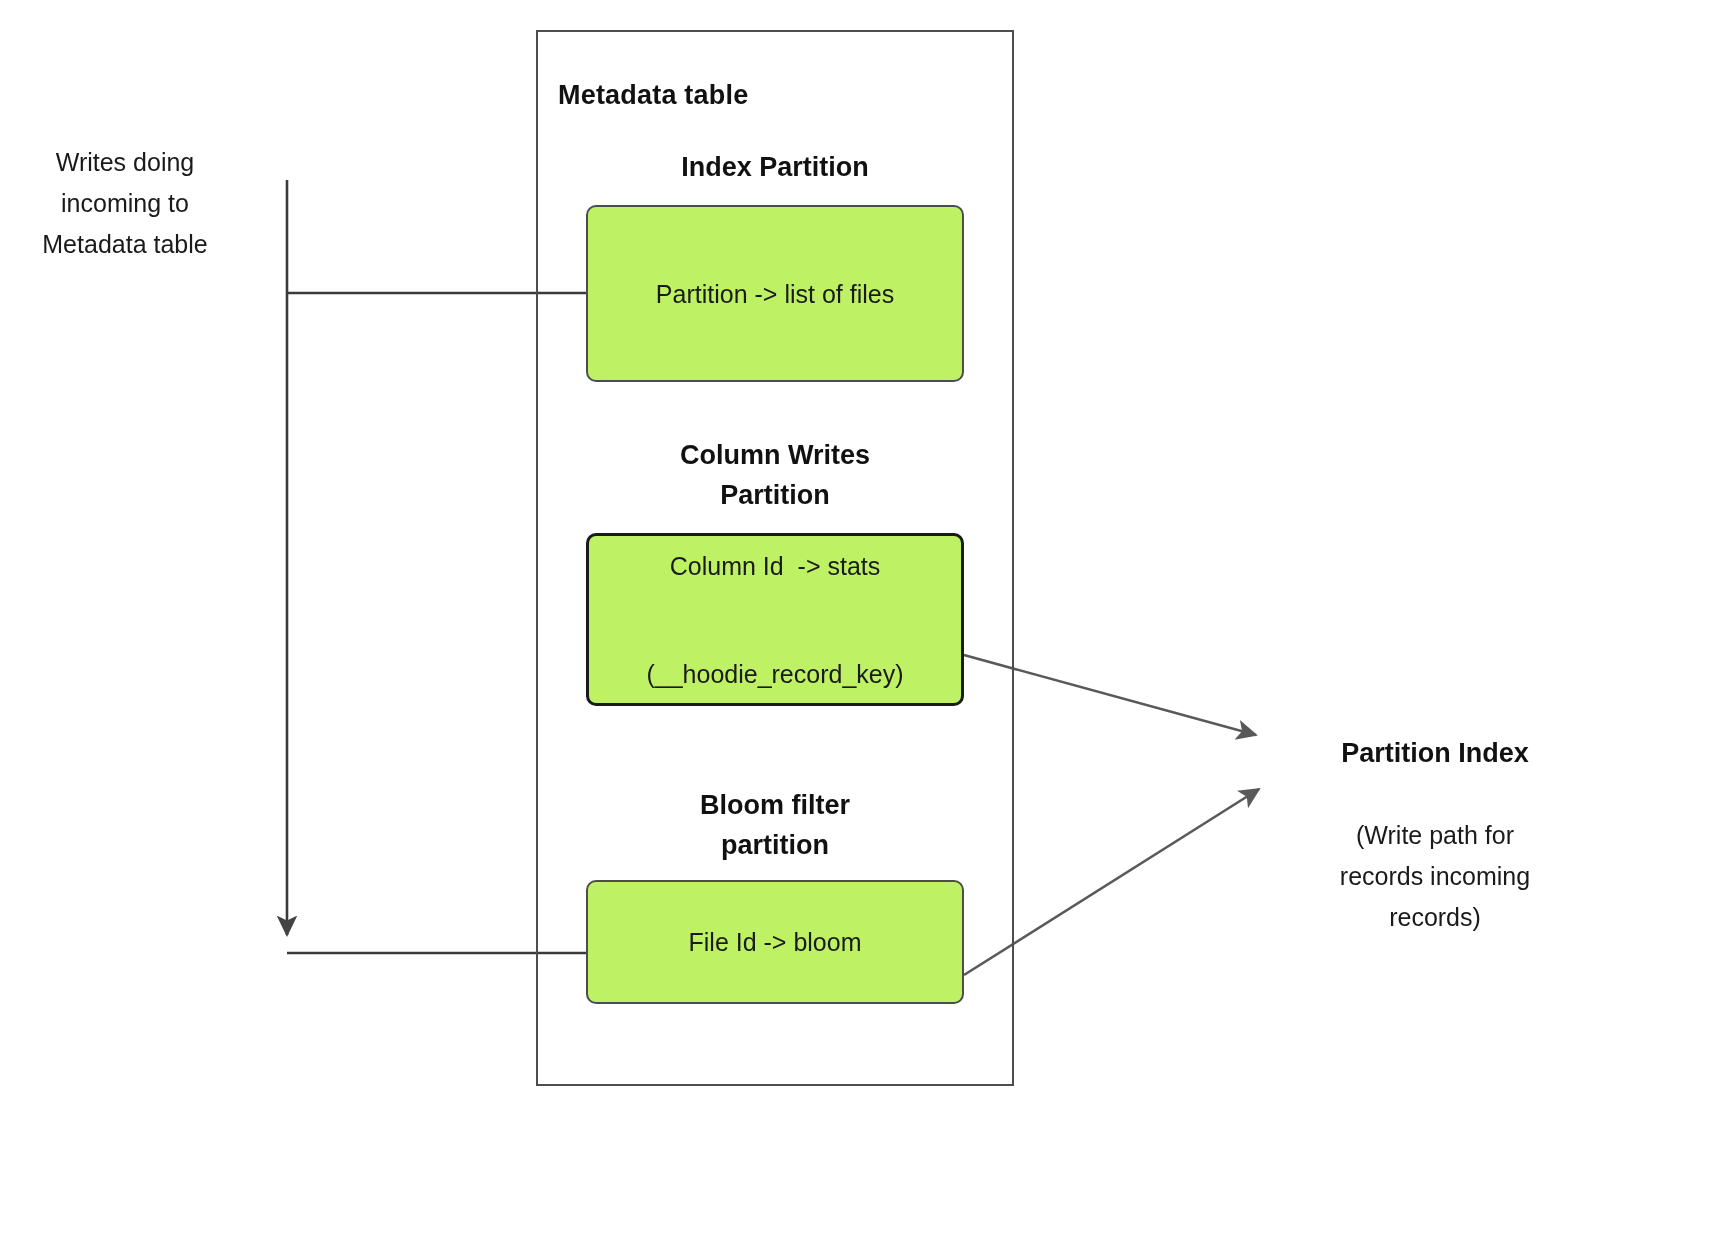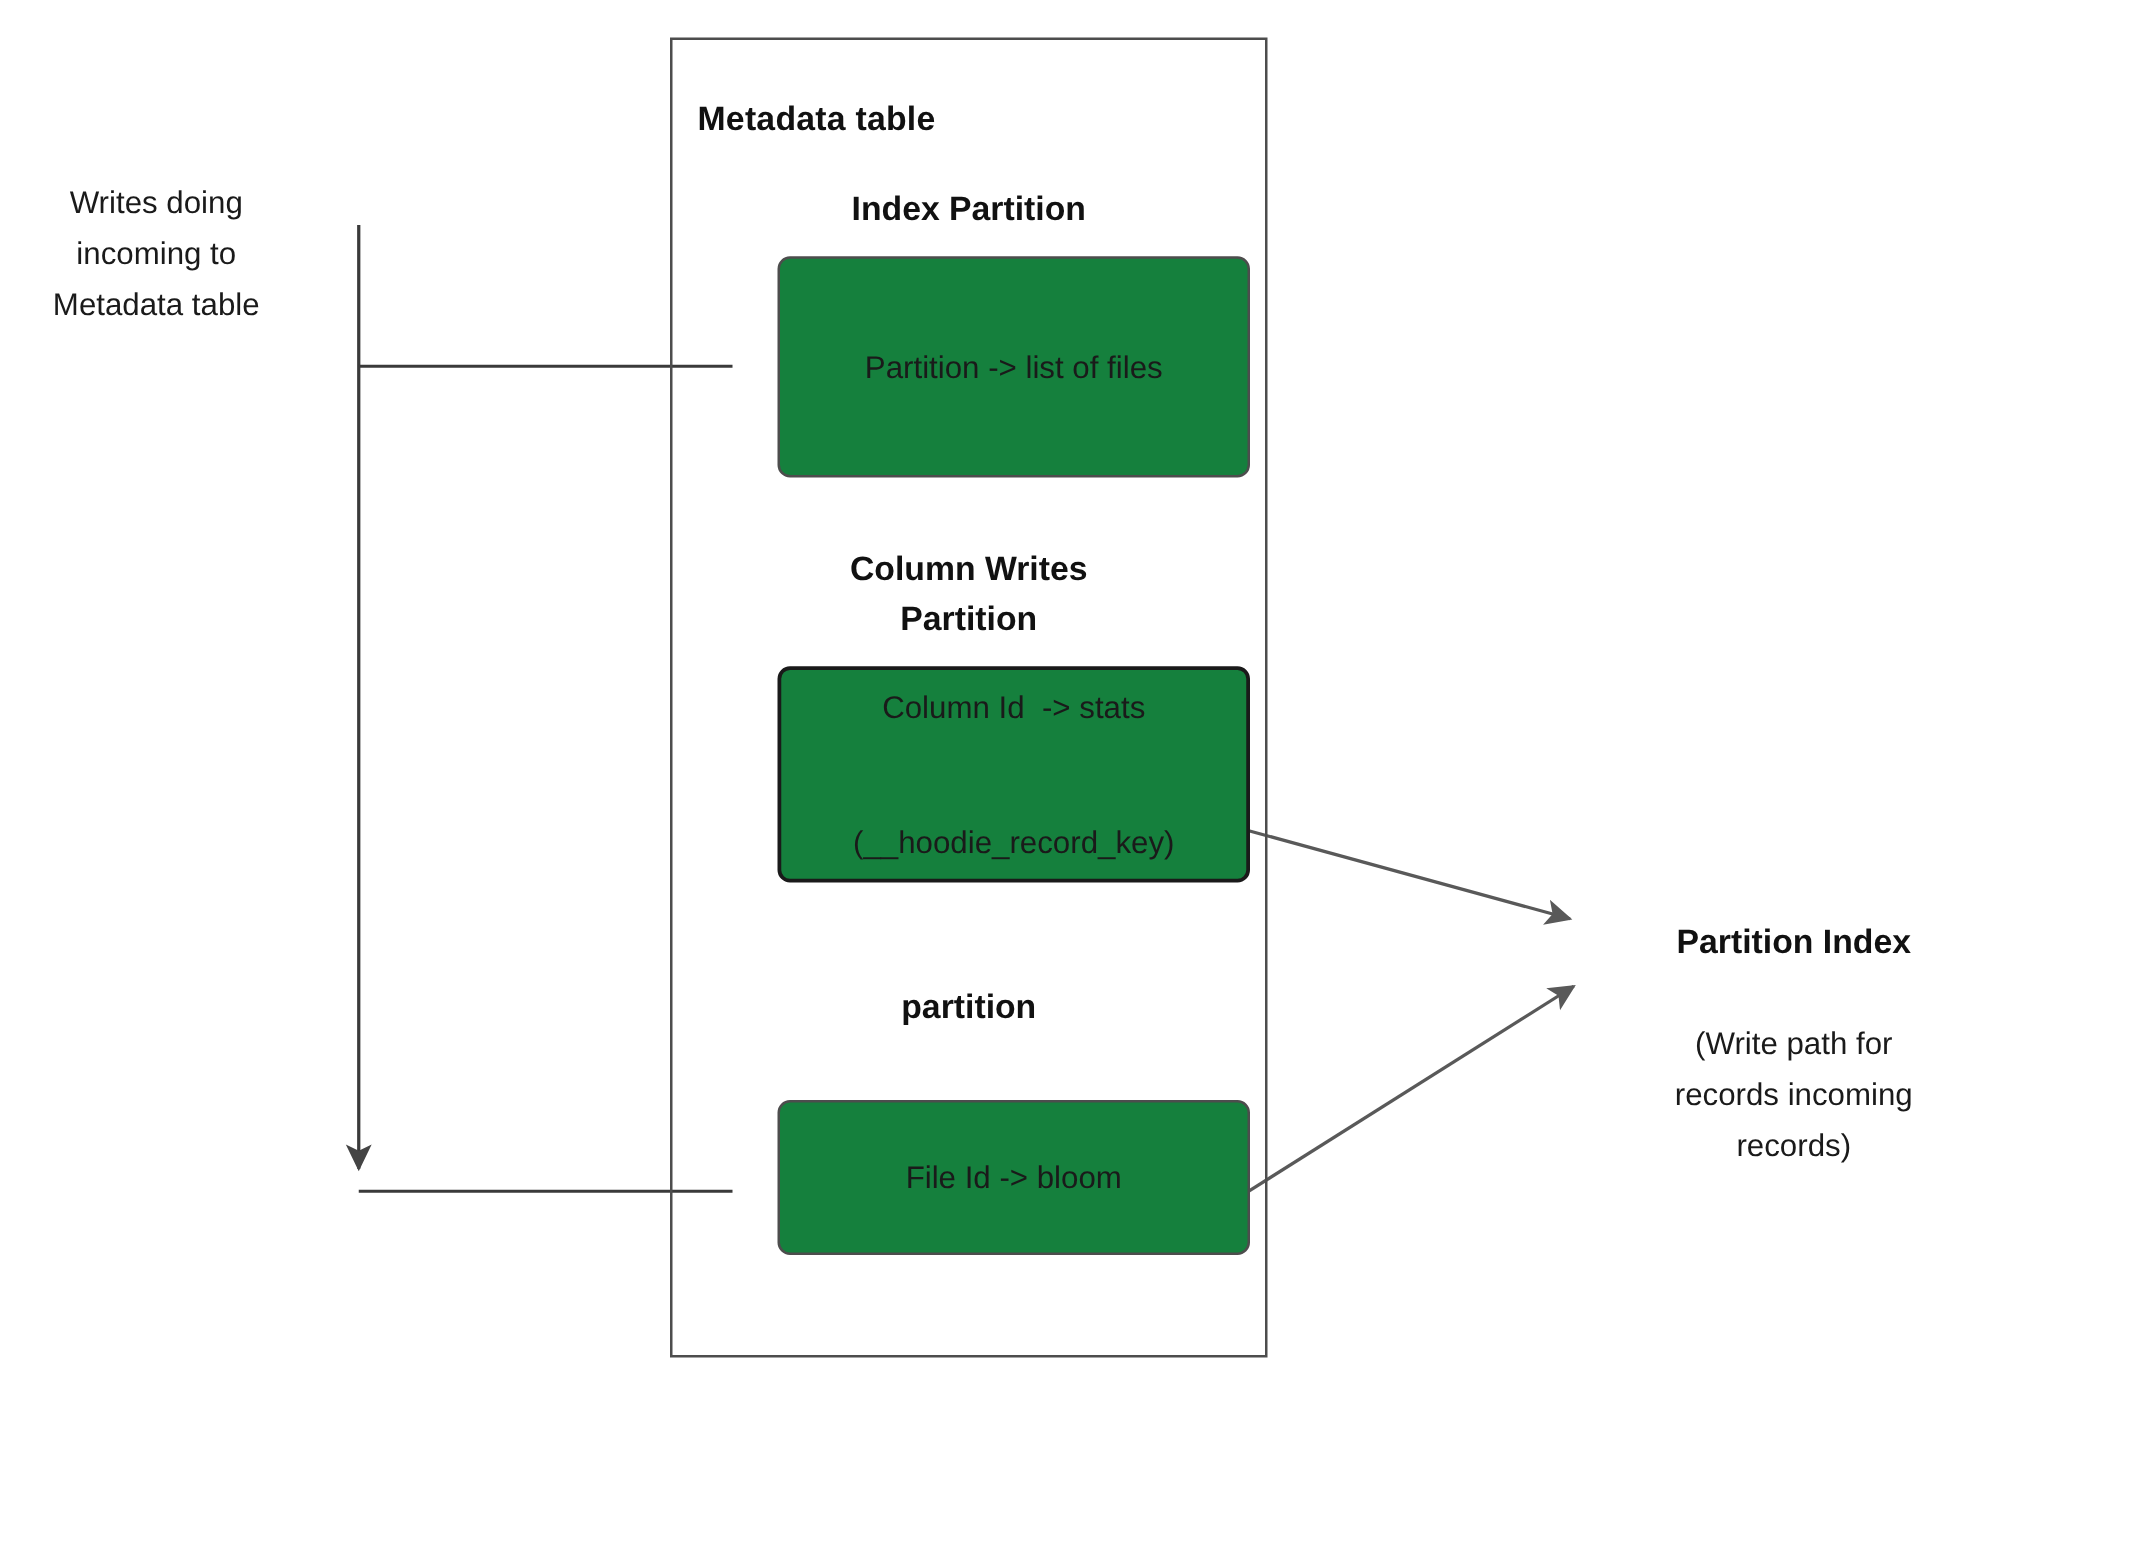--- a/index.html
+++ b/index.html
@@ -61,25 +61,24 @@
   }
   #files-title        { left: 585px; top: 147px; }
   #colstats-title     { left: 585px; top: 435px; }
   #bloom-title        { left: 585px; top: 785px; }
 
   
   .inner-box {
     position: absolute;
     box-sizing: border-box;
     border-radius: 10px;
-    background: #15803d;
+    background: #bef264;
     display: flex;
     align-items: center;
     justify-content: center;
-    margin-left: 36px;
   }
   .inner-text {
     text-align: center;
     font-size: 25px;
     line-height: 36px;
     color: #1a1a1a;
     white-space: pre;
   }
 
   #files-box {
@@ -193,20 +192,21 @@
     <div>Partition</div>
   </div>
   <div class="inner-box" id="colstats-box">
     <div class="inner-text">
       <div>Column Id  -&gt; stats</div>
       <div>(__hoodie_record_key)</div>
     </div>
   </div>
 
   <div class="section-title" id="bloom-title">
+    <div>Bloom filter</div>
     <div>partition</div>
   </div>
   <div class="inner-box" id="bloom-box">
     <div class="inner-text">
       <div>File Id -&gt; bloom</div>
     </div>
   </div>
 
   <div class="free-label" id="mi-title">Partition Index</div>
   <div class="free-label" id="mi-sub">

